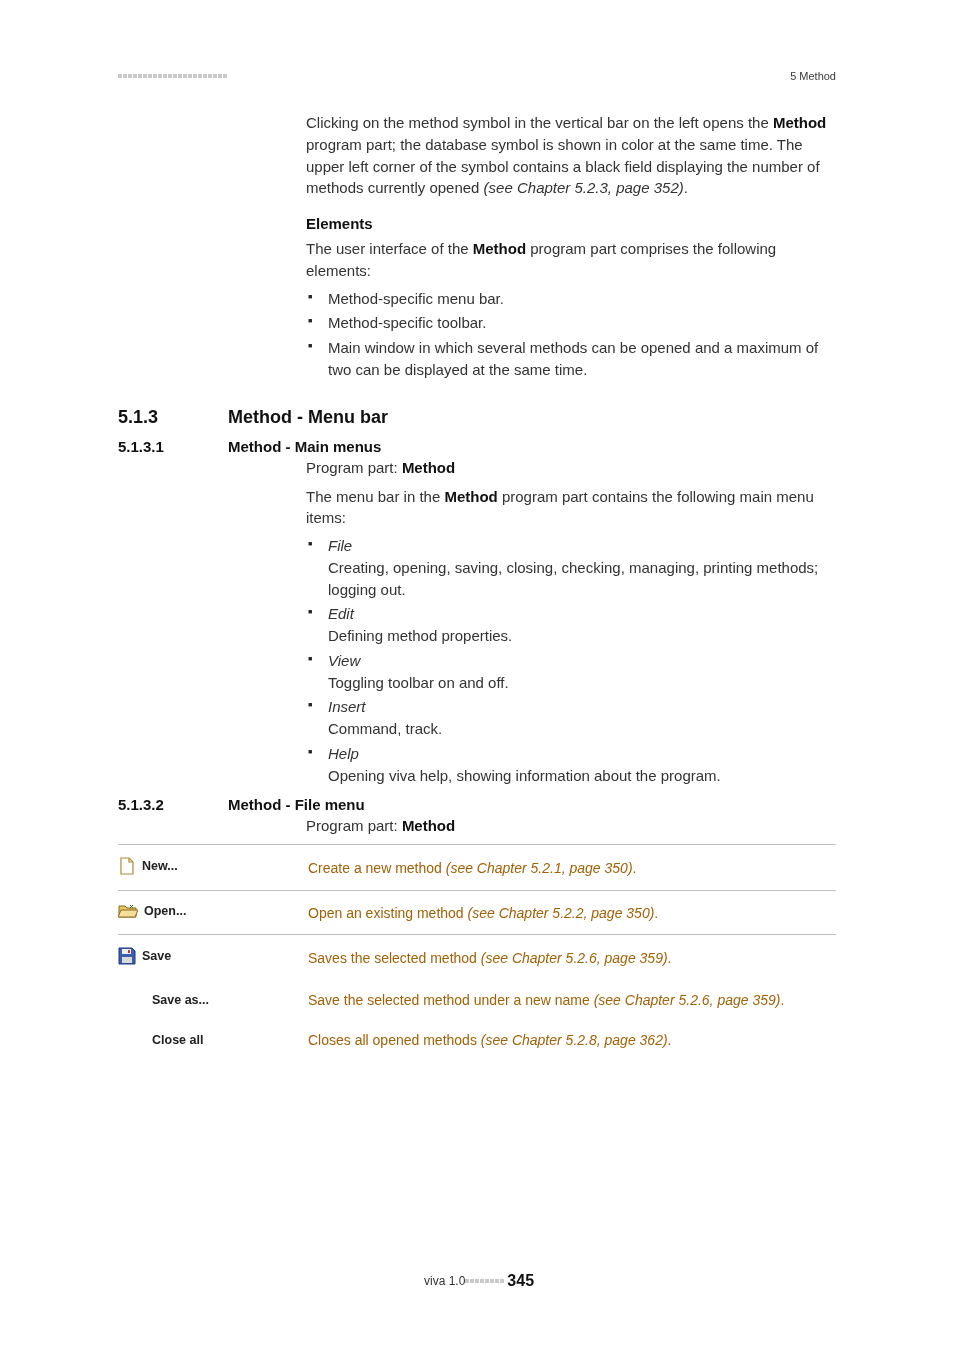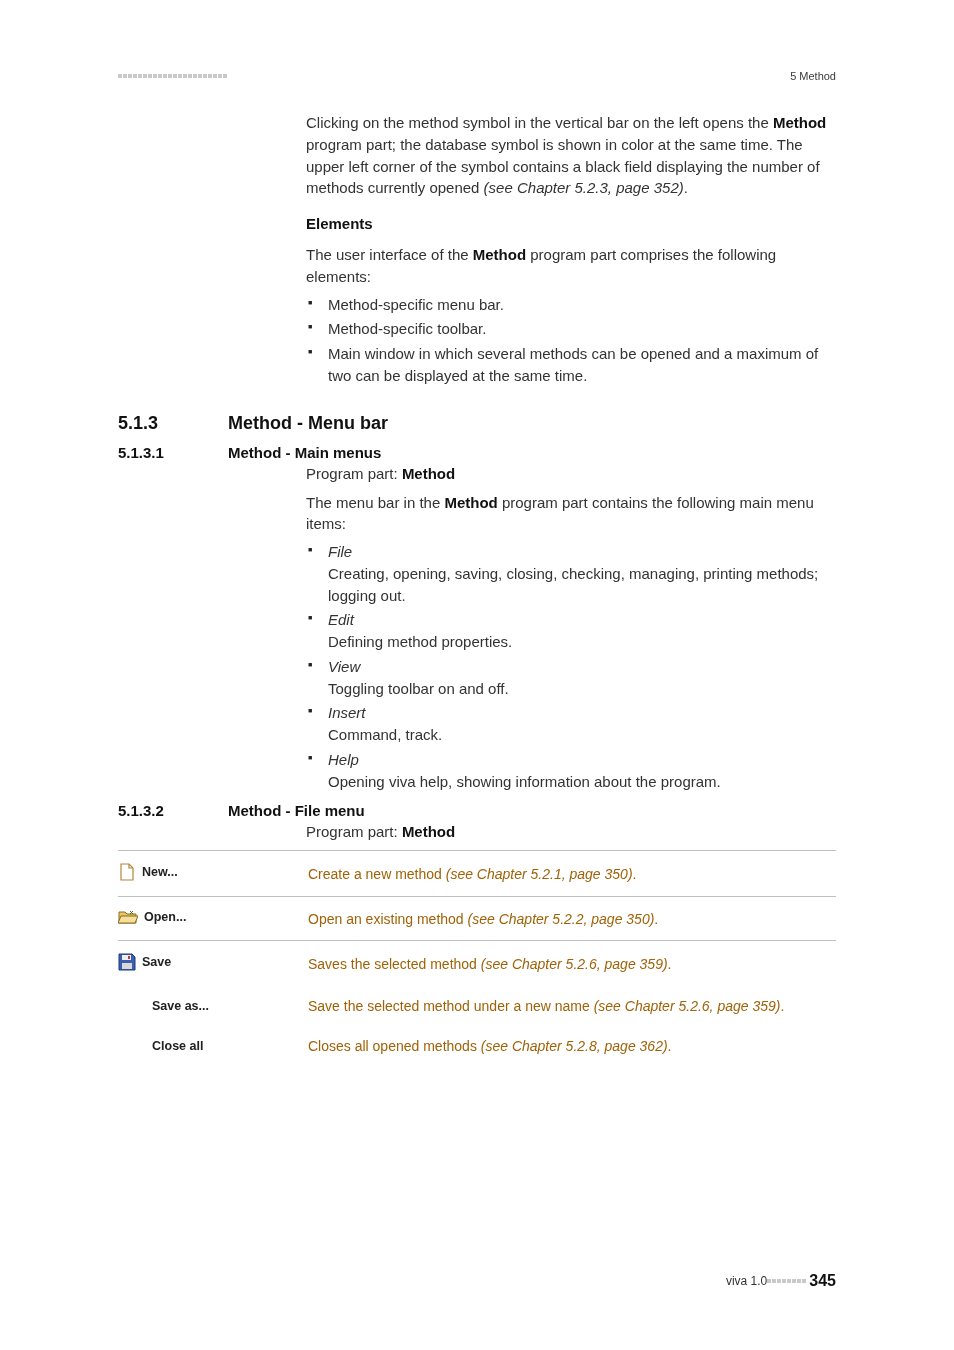--- a/index.html
+++ b/index.html
@@ -48,21 +48,21 @@
     line-height: 1.45;
     color: #333;
   }
   .bold { font-weight: 700; color: #111; }
   .italic { font-style: italic; }
 
   .h-elements {
     font-weight: 700;
     font-size: 15px;
     margin-top: 16px;
-    margin-bottom: 12px;
+    margin-bottom: 6px;
     color: #111;
   }
 
   ul.bullets {
     list-style: none;
     margin: 6px 0 10px 0;
     padding: 0 0 0 22px;
   }
   ul.bullets > li {
     position: relative;
@@ -137,21 +137,21 @@
     gap: 6px;
   }
   .indent-cmd { padding-left: 34px; }
 
   .footer-row {
     position: absolute;
     bottom: 60px;
     left: 122px;
     right: 118px;
     display: flex;
-    justify-content: flex-end;
+    justify-content: center;
     align-items: center;
     font-size: 12px;
     margin-top: 36px;
   }
   .footer-left { color: #333; }
   .footer-right { display: flex; align-items: center; gap: 3px; }
   .footer-squares { display: flex; gap: 1px; }
   .footer-squares span {
     width: 4px; height: 4px; background: #c9c9c9; display: inline-block;
   }

